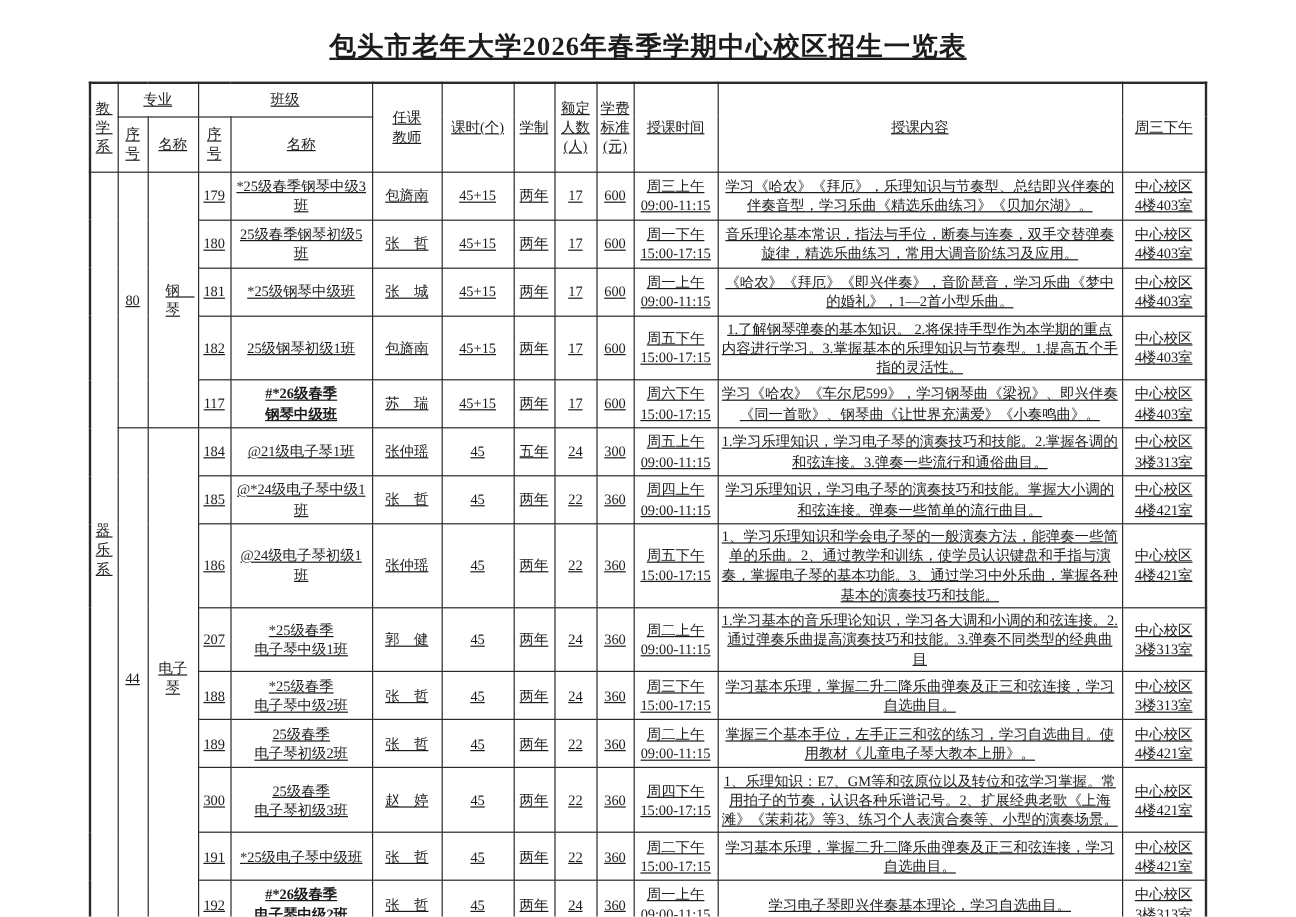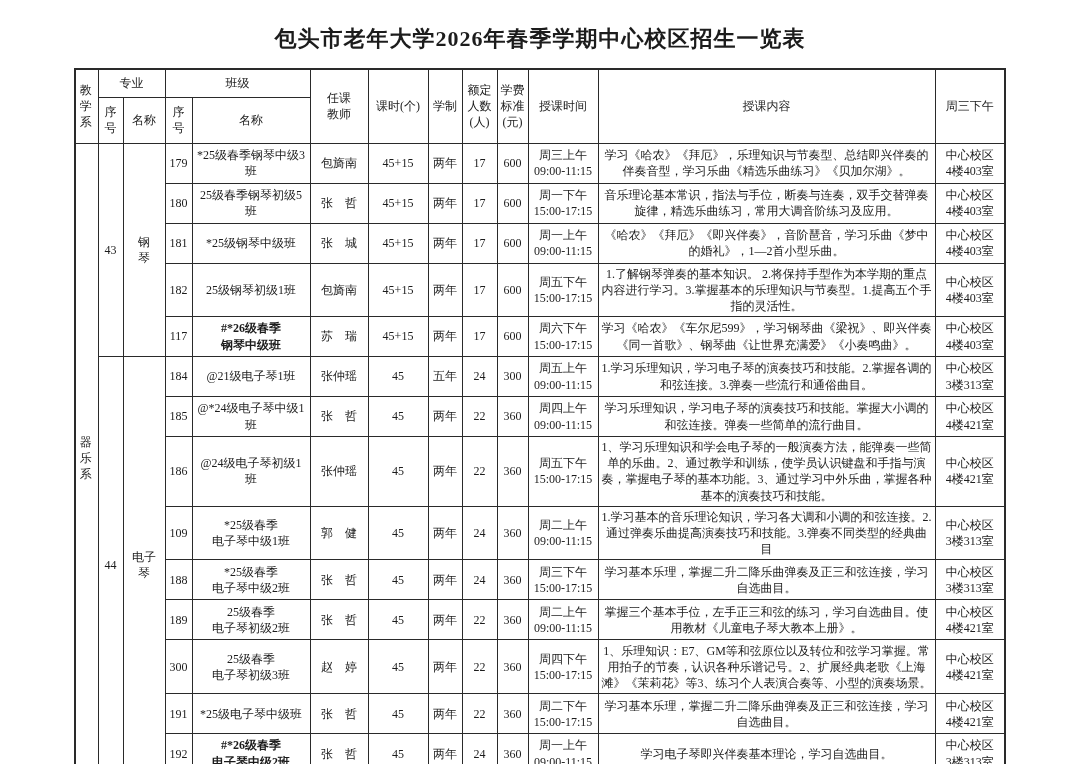--- a/index.html
+++ b/index.html
@@ -1,17 +1,17 @@
 <!DOCTYPE html>
 <html><head>
 <meta charset="utf-8">
 <style>
   html,body{margin:0;padding:0;background:#fff;}
   .page{width:1080px;height:764px;background:#fff;color:#1c1c1c;
-        font-family:"Liberation Serif","DejaVu Serif",serif;position:relative;overflow:hidden;}
+        font-family:"Liberation Serif","DejaVu Serif",serif;position:relative;overflow:hidden;text-decoration:underline;}
   .title{ text-align:center;padding-top:24px;font-size:22px;font-weight:bold;letter-spacing:1px;}
   table.roster{border-collapse:collapse;table-layout:fixed;width:930px;margin:14px auto 0;
         border:2px solid #2a2a2a;}
   .roster th,.roster td{border:1px solid #2a2a2a;padding:2px 3px;text-align:center;
         vertical-align:middle;font-size:12px;line-height:1.35;overflow:hidden;}
   .roster th{font-weight:normal;}
   .pre{white-space:pre-line;}
   .c-dept{font-size:12px;letter-spacing:2px;}
   .c-content{text-align:left;font-size:11.5px;line-height:1.32;padding:2px 5px;}
   .c-time{font-size:11px;}
@@ -71,21 +71,21 @@
         <th class="pre">序
 号</th>
         <th>名称</th>
       </tr>
     </thead>
     <tbody>
       <tr class="r">
         <td rowspan="14" class="c-dept pre">器
 乐
 系</td>
-        <td rowspan="5" class="c-no">43</td>
+        <td rowspan="5" class="c-no">80</td>
         <td rowspan="5">钢　琴</td>
         <td class="c-no">179</td>
         <td class="pre">*25级春季钢琴中级3班</td>
         <td>包旖南</td>
         <td class="c-hours">45+15</td>
         <td>两年</td>
         <td class="c-quota">17</td>
         <td class="c-fee">600</td>
         <td class="c-time pre">周三上午
 09:00-11:15</td>
@@ -188,21 +188,21 @@
         <td>两年</td>
         <td class="c-quota">22</td>
         <td class="c-fee">360</td>
         <td class="c-time pre">周五下午
 15:00-17:15</td>
         <td class="c-content">1、学习乐理知识和学会电子琴的一般演奏方法，能弹奏一些简单的乐曲。2、通过教学和训练，使学员认识键盘和手指与演奏，掌握电子琴的基本功能。3、通过学习中外乐曲，掌握各种基本的演奏技巧和技能。</td>
         <td class="c-loc pre">中心校区
 4楼421室</td>
       </tr>
       <tr class="r">
-        <td class="c-no">109</td>
+        <td class="c-no">207</td>
         <td class="pre">*25级春季
 电子琴中级1班</td>
         <td>郭　健</td>
         <td class="c-hours">45</td>
         <td>两年</td>
         <td class="c-quota">24</td>
         <td class="c-fee">360</td>
         <td class="c-time pre">周二上午
 09:00-11:15</td>
         <td class="c-content">1.学习基本的音乐理论知识，学习各大调和小调的和弦连接。2.通过弹奏乐曲提高演奏技巧和技能。3.弹奏不同类型的经典曲目</td>

